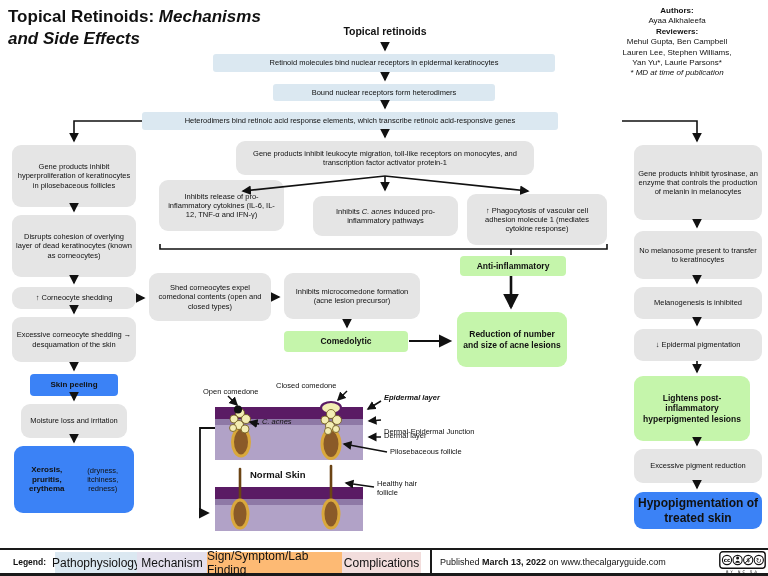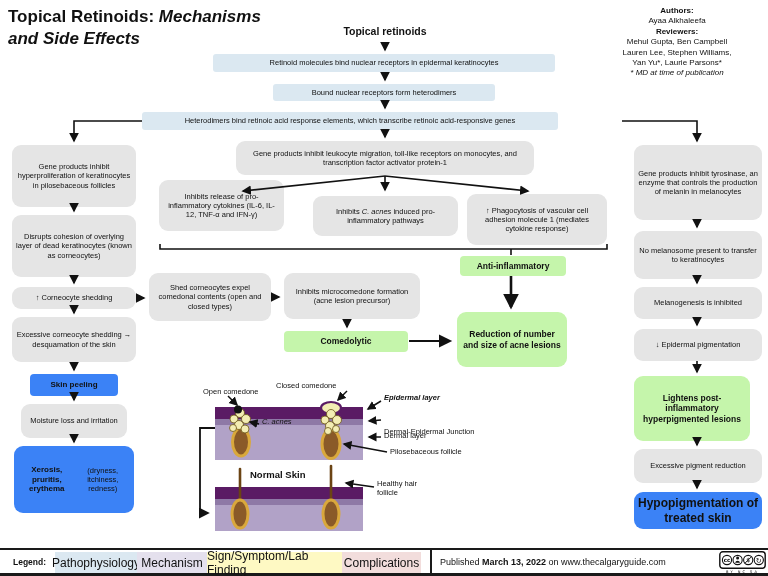--- a/index.html
+++ b/index.html
@@ -191,21 +191,21 @@
   <div class="abs skinlabel" style="left:377px;top:480px;width:60px;">
     <div>Healthy hair</div>
     <div>follicle</div>
   </div>
 
   <div class="abs" style="left:0;top:548px;width:768px;height:2px;background:#1a1a1a;"></div>
   <div class="abs" style="left:0;top:573px;width:768px;height:3px;background:#1a1a1a;"></div>
   <div class="abs bold" style="left:13px;top:557px;font-size:8.5px;">Legend:</div>
   <div class="abs legendchip" style="left:55px;top:552px;width:82px;height:21px;background:#dbe8f1;">Pathophysiology</div>
   <div class="abs legendchip" style="left:137px;top:552px;width:70px;height:21px;background:#e4e0ed;">Mechanism</div>
-  <div class="abs legendchip" style="left:207px;top:552px;width:135px;height:21px;background:#fef9c3;">Sign/Symptom/Lab Finding</div>
+  <div class="abs legendchip" style="left:207px;top:552px;width:135px;height:21px;background:#fdba74;">Sign/Symptom/Lab Finding</div>
   <div class="abs legendchip" style="left:342px;top:552px;width:79px;height:21px;background:#f2dddc;">Complications</div>
   <div class="abs" style="left:430px;top:550px;width:2px;height:26px;background:#1a1a1a;"></div>
   <div class="abs" style="left:440px;top:557px;font-size:9px;text-align:right;">
     <span>Published </span><span class="bold">March 13, 2022</span><span> on www.thecalgaryguide.com</span>
   </div>
 
   <svg class="abs" style="left:719px;top:551px;" width="47" height="23" viewBox="0 0 47 23">
     <rect x="0.8" y="0.8" width="45.4" height="16.5" rx="3" fill="#fff" stroke="#111" stroke-width="1.4"></rect>
     <circle cx="8" cy="9" r="4.6" fill="none" stroke="#111" stroke-width="1.1"></circle>
     <text x="8" y="11" font-size="5.6" font-weight="bold" text-anchor="middle" font-family="'DejaVu Sans',sans-serif">cc</text>

